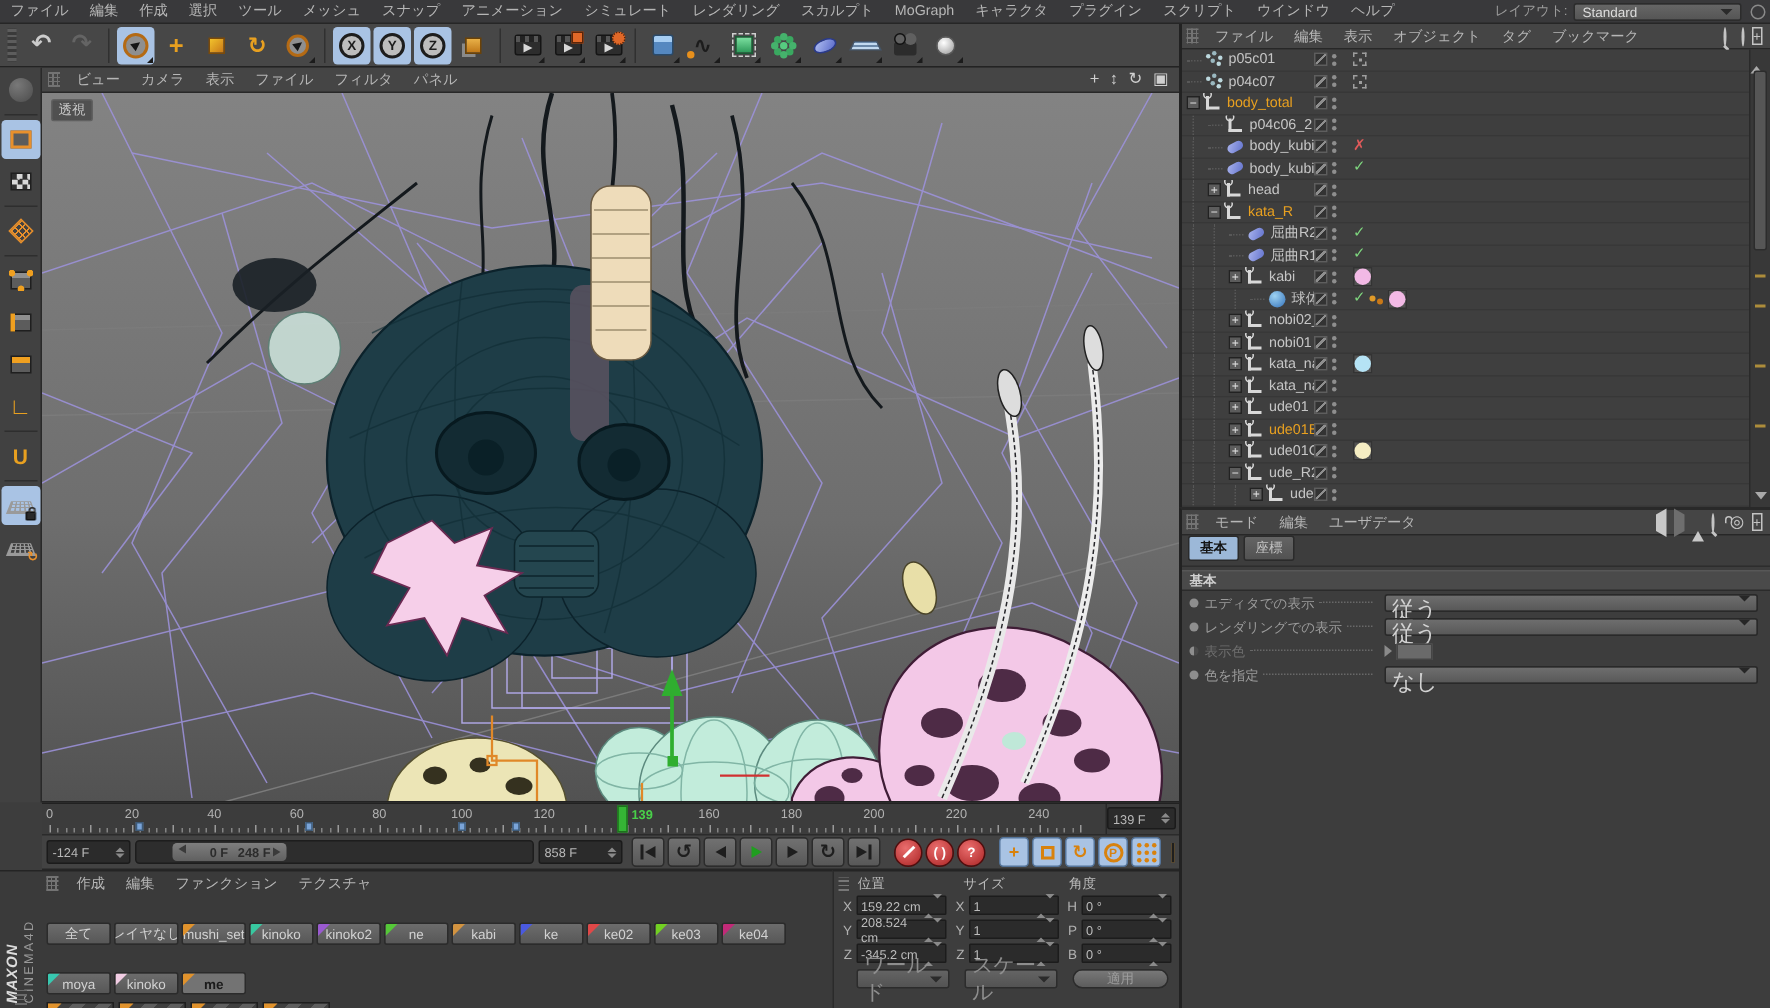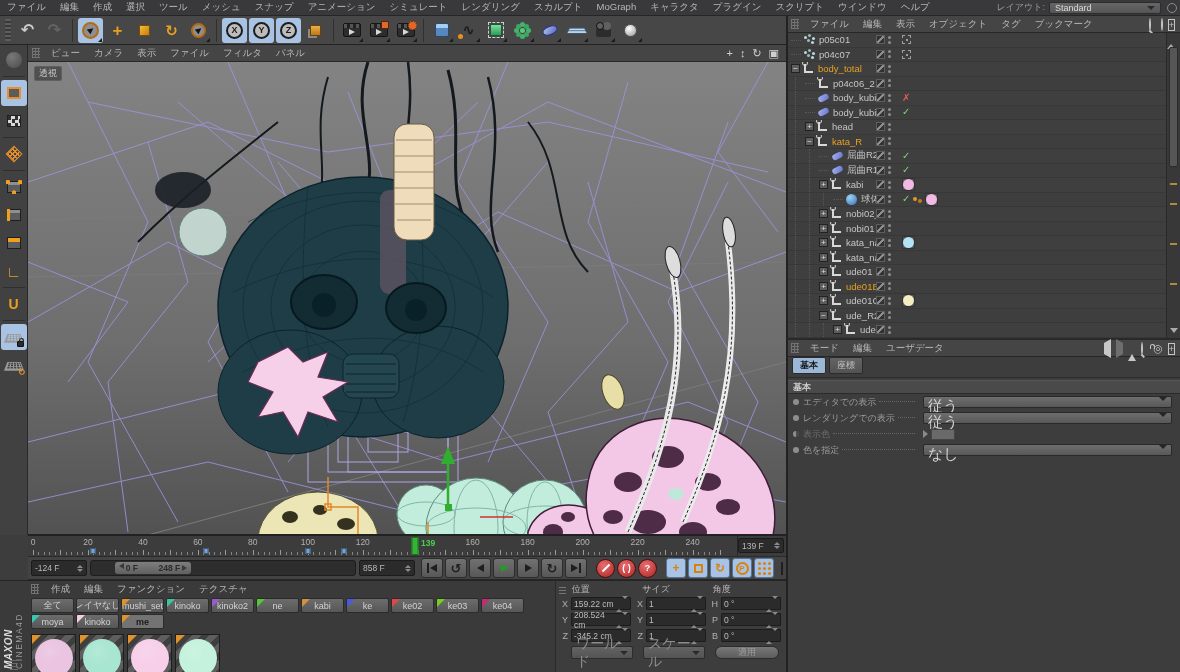--- a/index.html
+++ b/index.html
@@ -99,21 +99,21 @@
 .redbtn .slash{width:10px;height:2px;background:#fff;transform:rotate(-45deg)}
 .keybtn{width:20px;height:20px;background:#a9c3e4;border:1px solid #54749a;border-radius:3px;color:#d8820e;font-weight:bold;display:flex;align-items:center;justify-content:center;font-size:12px;flex:none}
 .ksq{width:9px;height:9px;border:2px solid #d8820e}
 .kp{width:13px;height:13px;border:2px solid #d8820e;border-radius:50%;font-size:8px;display:flex;align-items:center;justify-content:center}
 .kdots{width:3px;height:3px;background:#d8820e;border-radius:50%;box-shadow:5px 0 0 #d8820e,10px 0 0 #d8820e,0 5px 0 #d8820e,5px 5px 0 #d8820e,10px 5px 0 #d8820e,0 -5px 0 #d8820e,5px -5px 0 #d8820e,10px -5px 0 #d8820e;margin:5px 10px 5px 0}
 .film{width:14px;height:19px;background:#dda344;border:1px solid #1f1f1f;box-shadow:inset 3px 0 0 #2c2c2c,inset -3px 0 0 #2c2c2c;position:relative;margin-left:4px}
 .film:before{content:"";position:absolute;left:4px;right:4px;top:2px;height:4px;background:#8a5f18;box-shadow:0 6px 0 #8a5f18,0 12px 0 #8a5f18}
 
 #materials{position:absolute;left:28px;top:580px;width:527px;height:92px;background:#3a3a3a;border-top:1px solid #242424}
 .mat-bar{height:16px;display:flex;align-items:center}
-.tabs{display:flex;padding-left:3px;gap:2px;margin-top:1px}
+.tabs{display:flex;padding-left:3px;gap:2px;margin-top:18px}
 .mtab{width:43px;height:15px;background:linear-gradient(#6c6c6c,#575757);border:1px solid #2b2b2b;color:#d2d2d2;font-size:9px;display:flex;align-items:center;justify-content:center;position:relative;border-radius:2px;overflow:hidden;white-space:nowrap}
 .mtab .corner{position:absolute;left:0;top:0;width:0;height:0;border-top:8px solid transparent;border-right:8px solid transparent}
 .mtab.selected{background:#737373;color:#1b1b1b;font-weight:bold}
 .swatches{display:flex;gap:3px;padding:5px 0 0 3px}
 .msw{width:45px;height:45px;position:relative;border:1px solid #1e1e1e;background:repeating-linear-gradient(135deg,#5e5e5e 0 6px,#3f3f3f 6px 12px);flex:none}
 .msw .ball{position:absolute;left:3px;top:4px;width:38px;height:38px;border-radius:50%}
 .msw .mcorner{position:absolute;left:0;top:0;width:0;height:0;border-top:9px solid #e0922c;border-right:9px solid transparent}
 
 #branding{position:absolute;left:0;top:580px;width:28px;height:92px;background:#3a3a3a;border-top:1px solid #242424;overflow:hidden}
 .brand-inner{position:absolute;left:4px;top:88px;transform:rotate(-90deg);transform-origin:0 0;display:flex;flex-direction:column;line-height:1.05}
@@ -683,21 +683,21 @@
 <div id="transport">
   <div class="numfield">
       <span>-124 F</span>
       <span class="stepper">
         <i class="up"></i>
         <i class="dn"></i>
       </span>
     </div>
   <div class="range-track">
     <div class="range-handle">
-      <span style="display:flex;gap:2px">
+      <span style="display:flex;gap:16px">
           <span class="rh-tri-l"></span>
           <span>0 F</span>
         </span>
       <span style="display:flex;align-items:center;gap:2px">
           <span>248 F</span>
           <span class="rh-tri-r"></span>
         </span>
     </div>
   </div>
   <div class="numfield">

